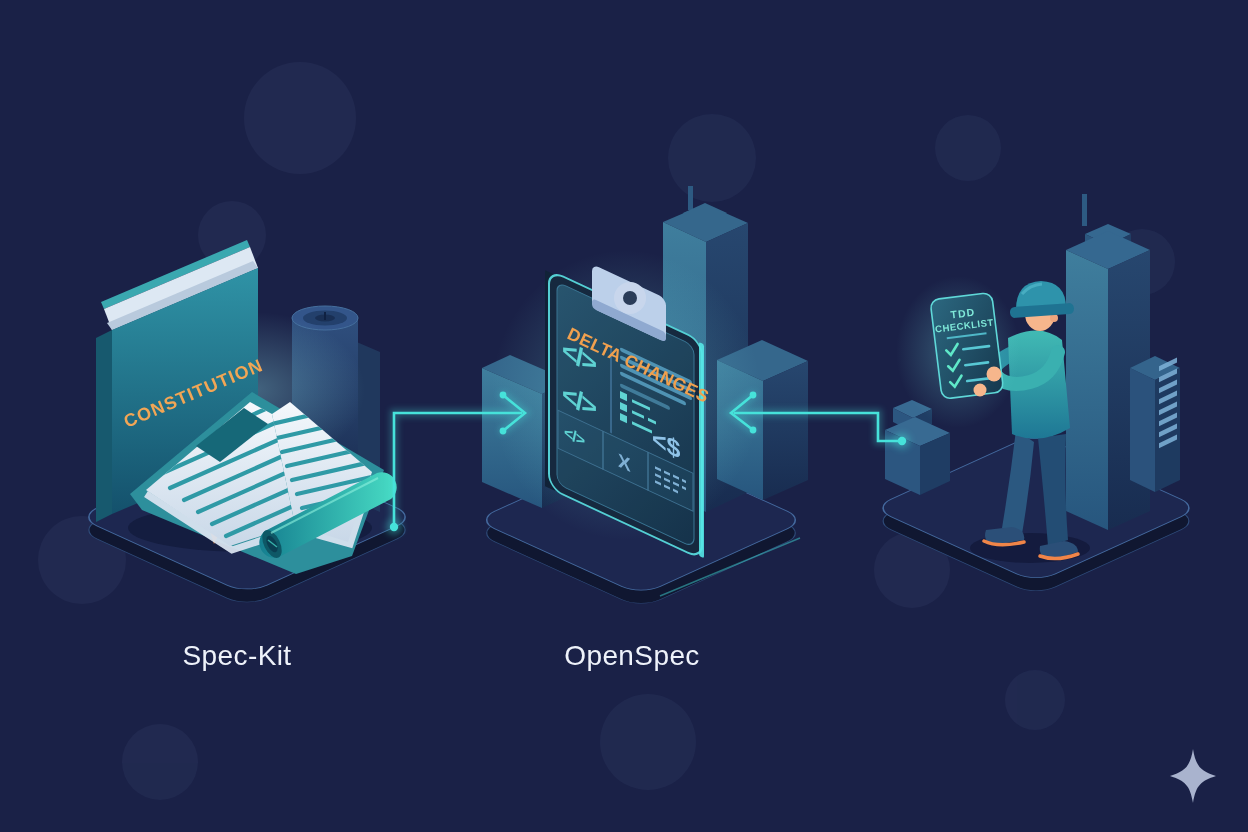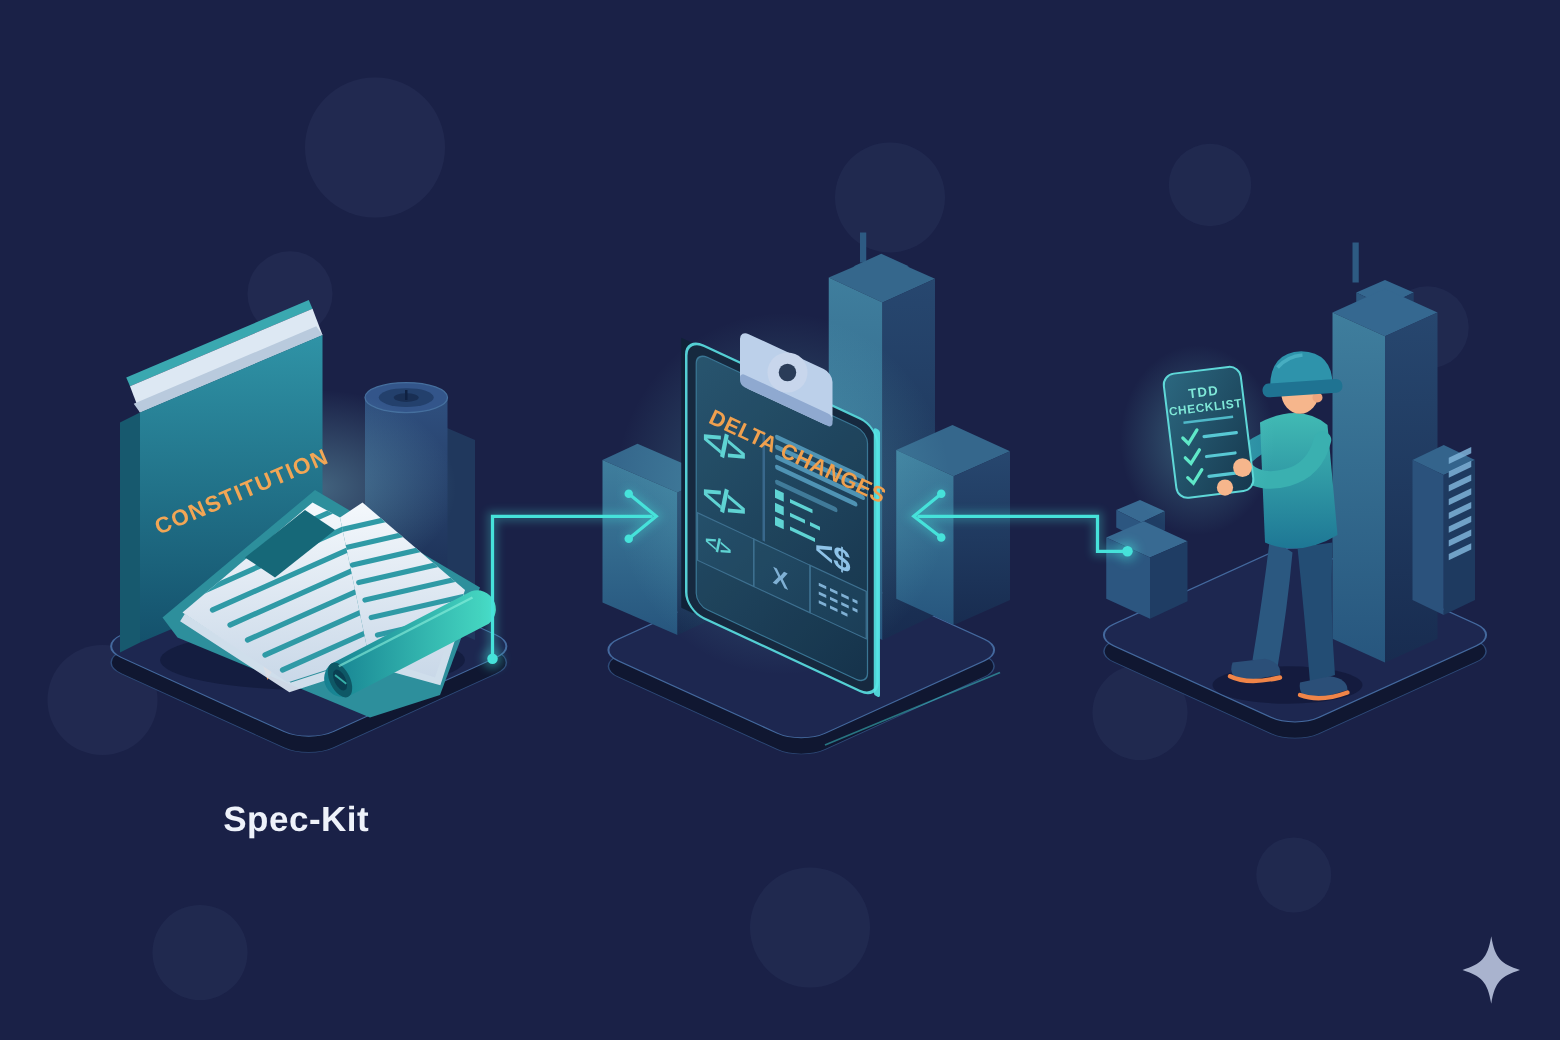--- a/index.html
+++ b/index.html
@@ -1,21 +1,21 @@
 <!DOCTYPE html>
 <html><head>
 <meta charset="utf-8">
 <style>
   html,body{margin:0;padding:0;background:#10162e;}
   .canvas{position:relative;width:1248px;height:832px;background:#1a2147;overflow:hidden;
           font-family:"Liberation Sans",sans-serif;}
   svg{position:absolute;inset:0;display:block;}
   svg text{font-family:"Liberation Sans",sans-serif;}
   .scene-label{position:absolute;top:640px;transform:translateX(-50%);color:#eef2fa;
-               font-size:28px;font-weight:700;letter-spacing:.4px;white-space:nowrap;}
+               font-size:28px;font-weight:400;letter-spacing:.4px;white-space:nowrap;}
   .lbl-1{left:237px;} .lbl-2{left:632px;} .lbl-3{left:1037px;}
 </style>
 </head>
 <body>
 
 <div class="canvas">
 
 <svg width="1248" height="832" viewBox="0 0 1248 832">
   <defs>
     <linearGradient id="coverGrad" x1="0" y1="0" x2="0" y2="1">
@@ -340,14 +340,15 @@
     <circle cx="902" cy="441" r="4.2" fill="#46e2da"></circle>
         <circle cx="902" cy="441" r="9" fill="#46e2da" opacity=".25" filter="url(#soft)"></circle>
     <circle cx="753" cy="395" r="3.4" fill="#46e2da"></circle>
         <circle cx="753" cy="430" r="3.4" fill="#46e2da"></circle>
   </g>
 
   <path fill="#a9b3ce" d="M 1193 749 C 1196 767 1201 771 1216 776 C 1201 781 1196 785 1193 803 C 1190 785 1185 781 1170 776 C 1185 771 1190 767 1193 749 Z"></path>
 </svg>
 
 <div class="scene-label lbl-1">Spec-Kit</div>
+<div class="scene-label lbl-2">OpenSpec</div>
 
 </div>
 
 </body></html>

